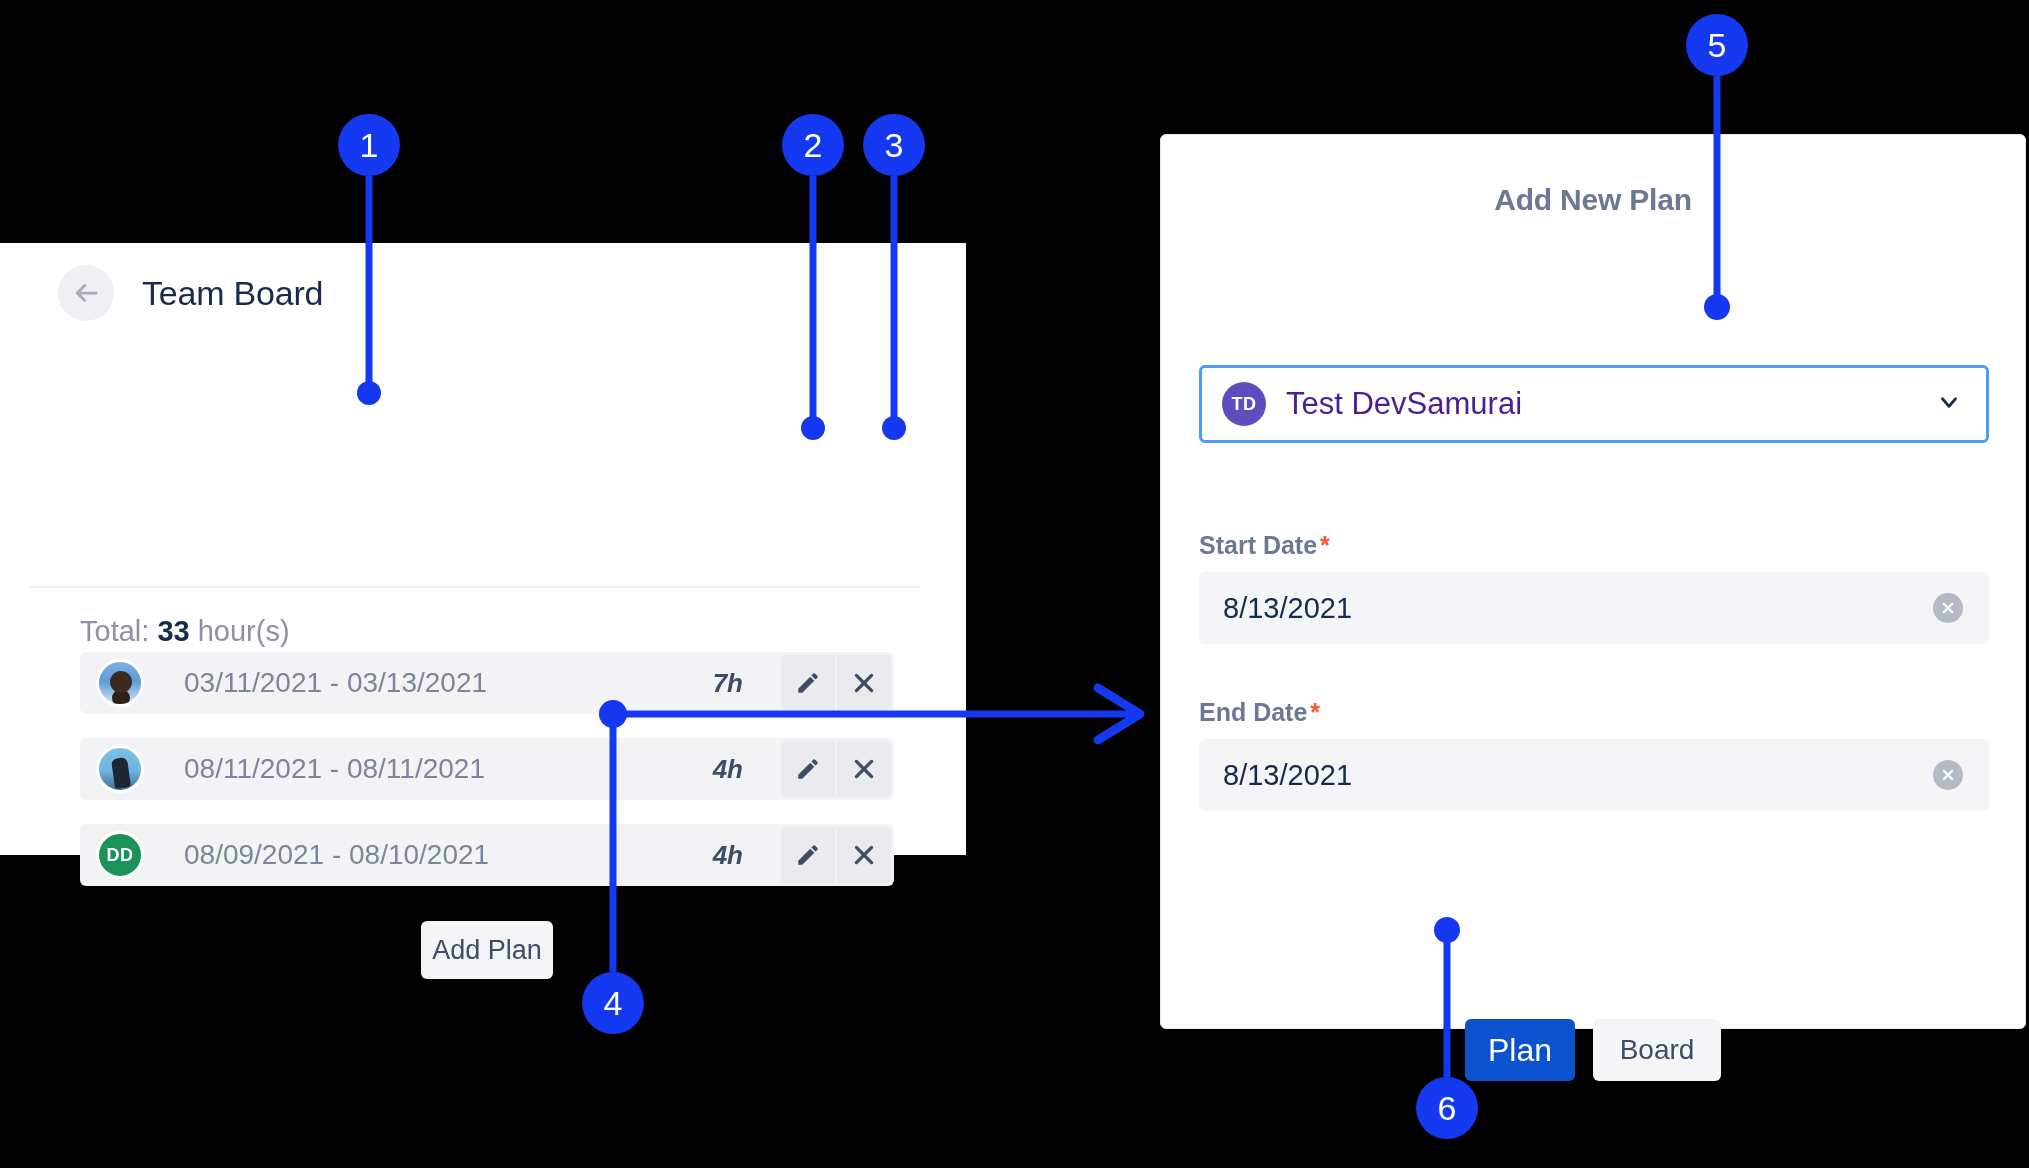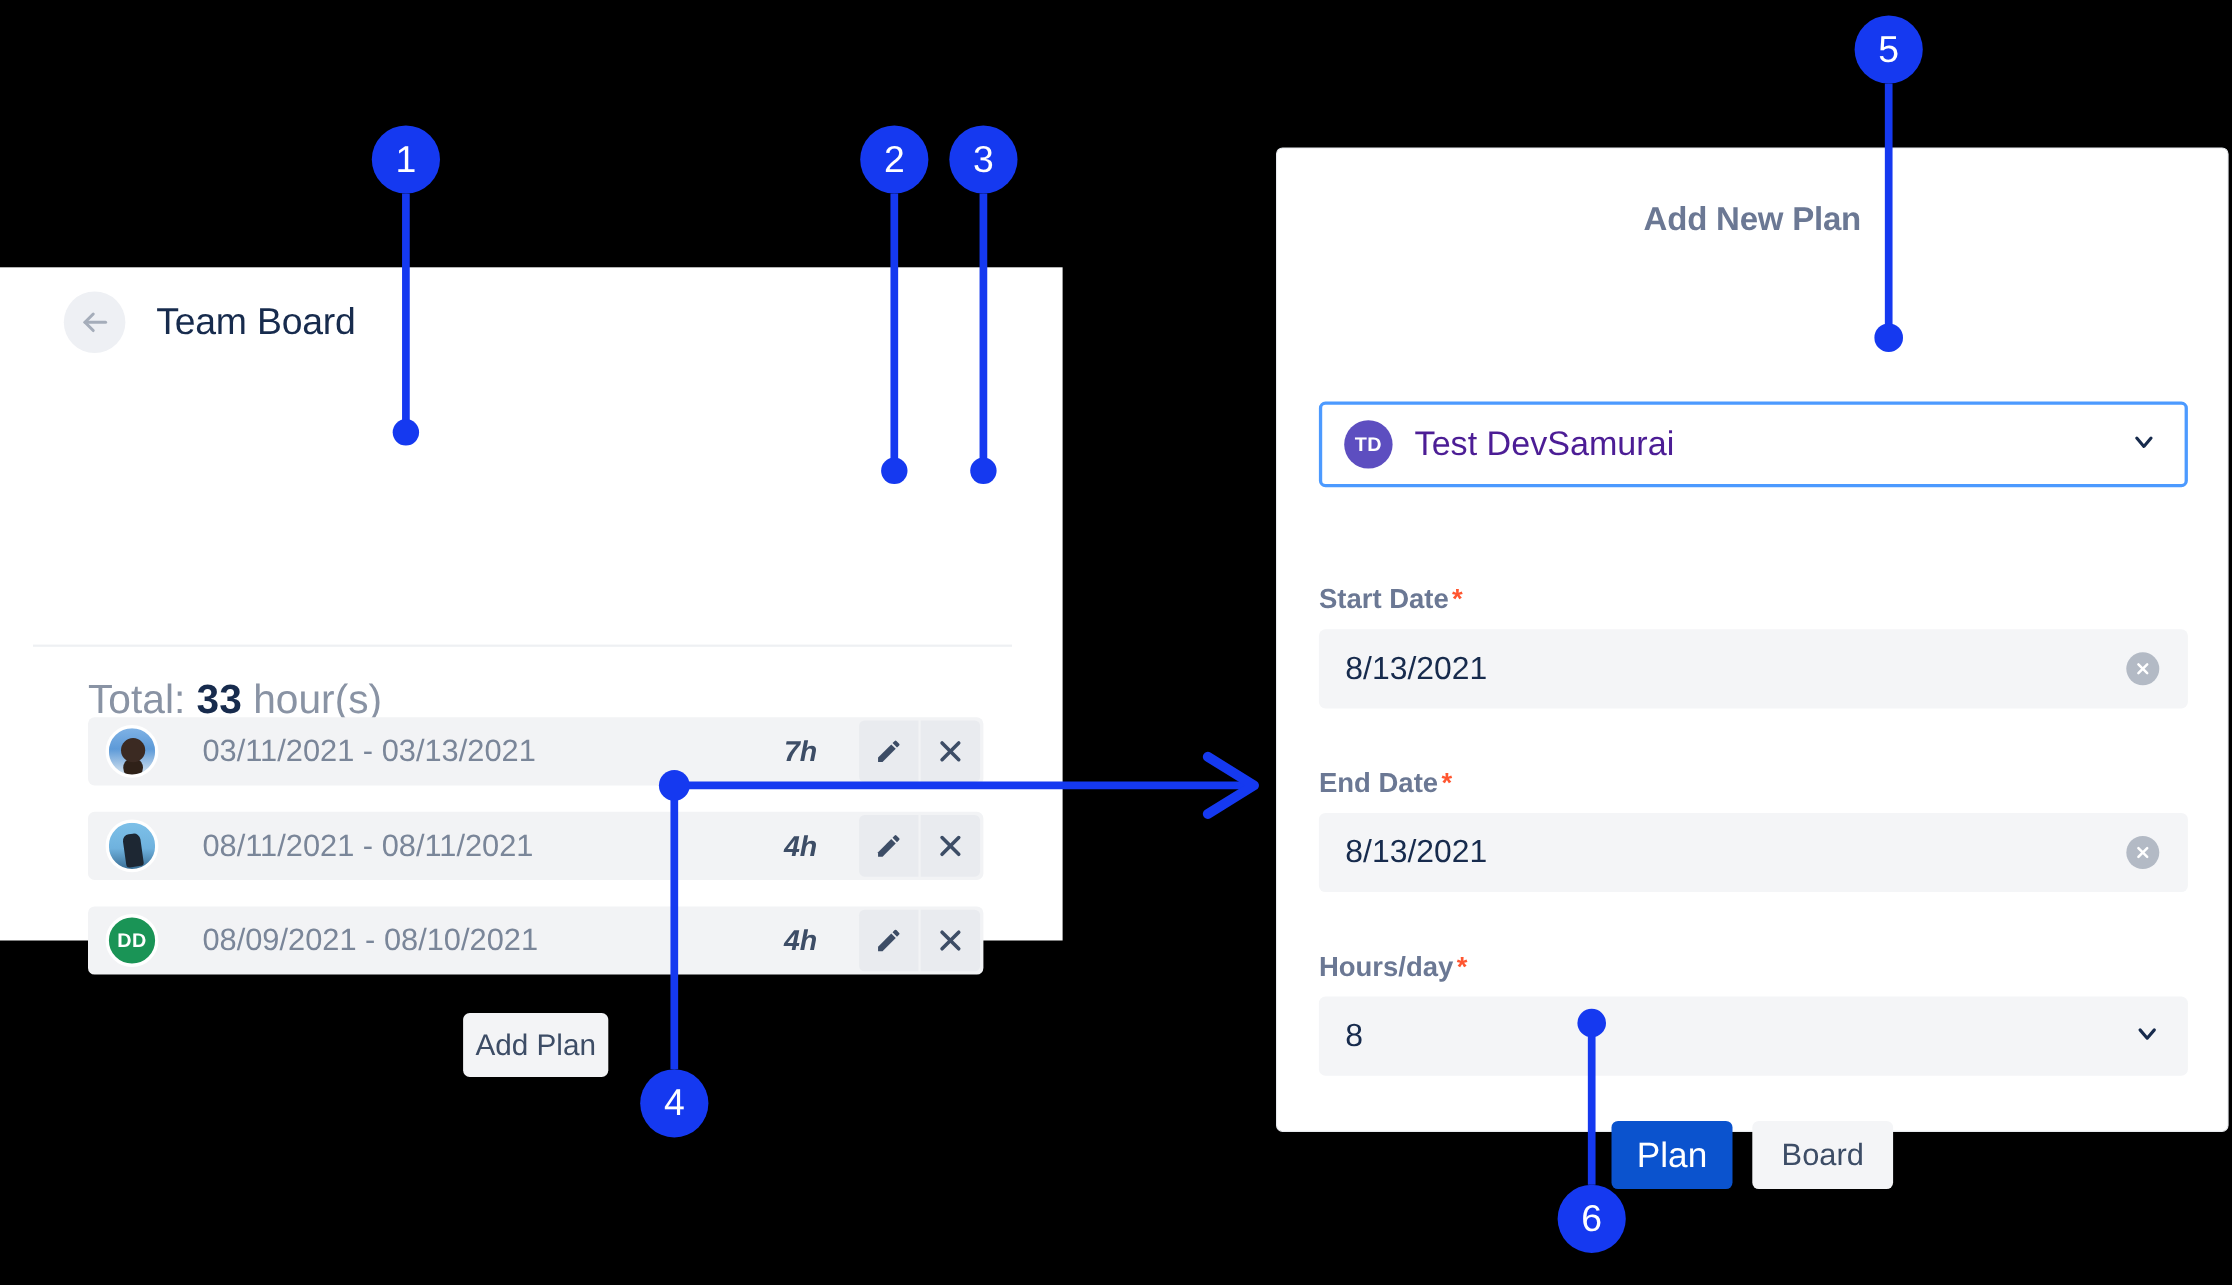--- a/index.html
+++ b/index.html
@@ -41,21 +41,21 @@
     font-weight:500;
     color:#172b4d;
     letter-spacing:-.2px;
   }
   #header-divider{
     position:absolute; left:30px; top:343px; width:890px; height:2px;
     background:#eef0f3;
   }
   #total-line{
     position:absolute; left:80px; top:372px;
-    font-size:37px; color:#8993a4; font-weight:400;
+    font-size:29px; color:#8993a4; font-weight:400;
     white-space:nowrap;
   }
   #total-line .num{color:#172b4d; font-weight:700;}
 
   .plan-row{
     position:absolute;
     left:80px; width:814px; height:62px;
     background:#f2f3f5;
     border-radius:6px;
     display:flex; align-items:center;
@@ -366,33 +366,20 @@
         <div class="value">8/13/2021</div>
         <span class="clear-x">
           <svg width="16" height="16" viewBox="0 0 24 24" fill="none" stroke="#ffffff" stroke-width="3.4" stroke-linecap="round">
             <line x1="6" y1="6" x2="18" y2="18"></line>
             <line x1="18" y1="6" x2="6" y2="18"></line>
           </svg>
         </span>
       </div>
     </div>
 
-    <div class="field" id="f-hours">
-      <div class="field-label">
-        <span>Hours/day</span><span class="req">*</span>
-      </div>
-      <div class="control">
-        <div class="value">8</div>
-        <span class="chevron">
-          <svg width="26" height="26" viewBox="0 0 24 24" fill="none" stroke="#172b4d" stroke-width="2.6" stroke-linecap="round" stroke-linejoin="round">
-            <polyline points="6 9 12 16 18 9"></polyline>
-          </svg>
-        </span>
-      </div>
-    </div>
 
     <div id="dialog-actions">
       <button id="plan-btn">Plan</button>
       <button id="close-btn">Board</button>
     </div>
   </div>
 
   <svg id="callout-lines" width="2029" height="1168" style="position:absolute;left:0;top:0;pointer-events:none;">
 
     <line x1="369" y1="176" x2="369" y2="393" stroke="#1539f0" stroke-width="7"></line>

